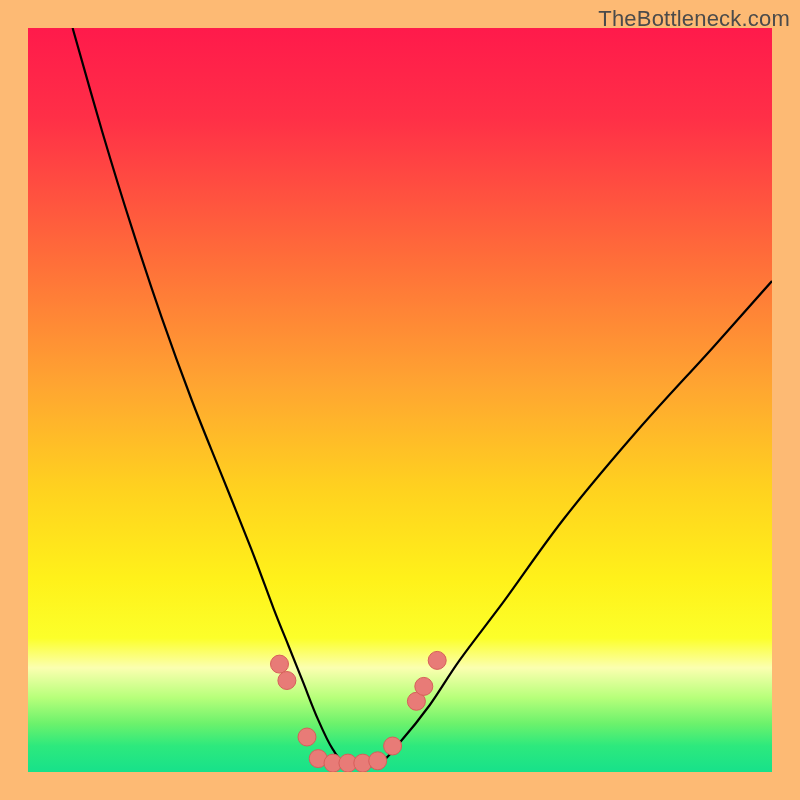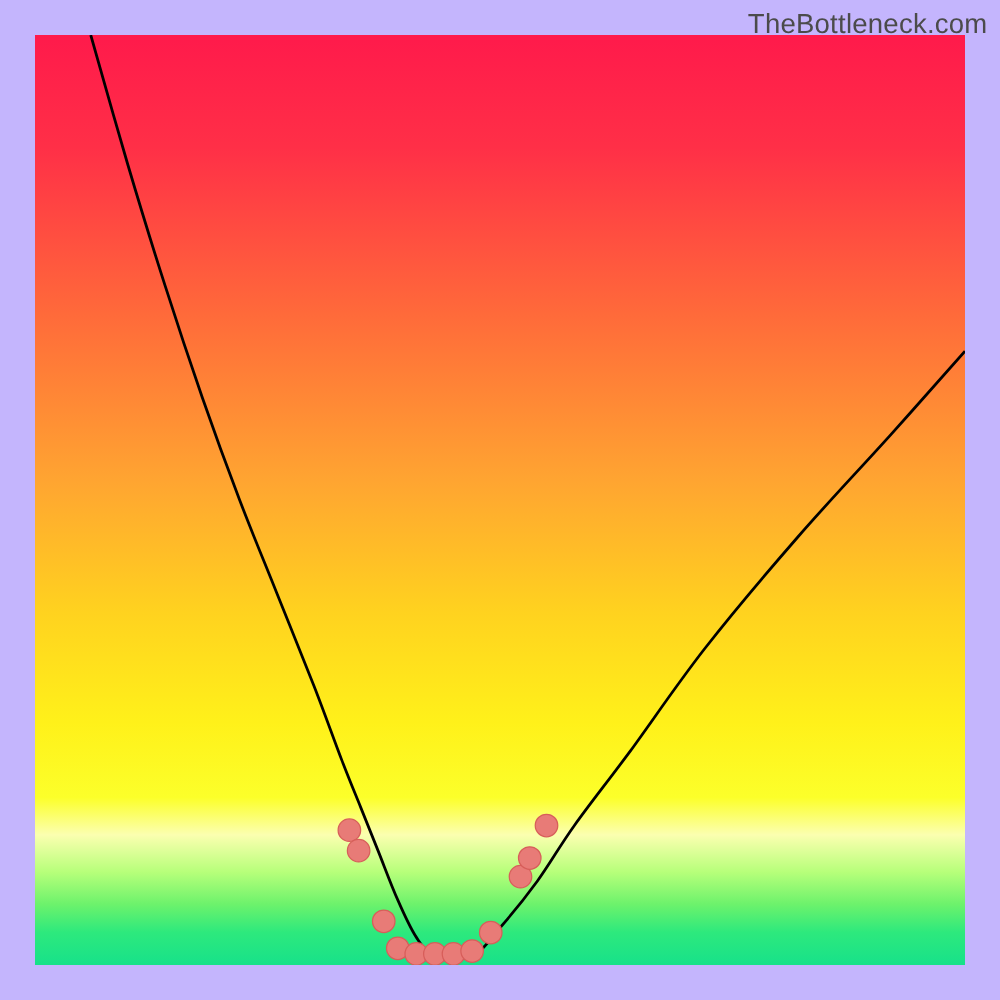--- a/index.html
+++ b/index.html
@@ -7,21 +7,21 @@
     padding: 0;
     width: 800px;
     height: 800px;
     background: #000;
     overflow: hidden;
     font-family: Arial, Helvetica, sans-serif;
   }
   .frame {
     position: absolute;
     inset: 0;
-    background: #c4b5fd;
+    background: #fdba74;
   }
   .plot {
     position: absolute;
     left: 28px;
     top: 28px;
     width: 744px;
     height: 744px;
     overflow: hidden;
   }
   .gradient {

